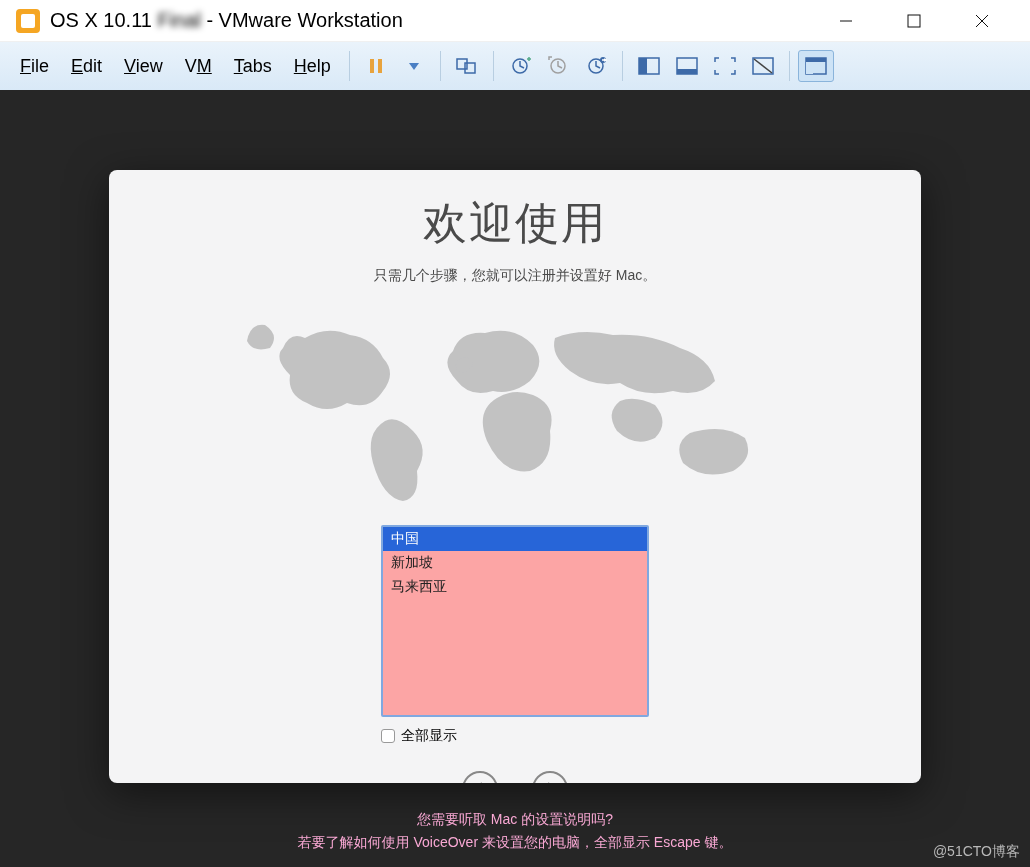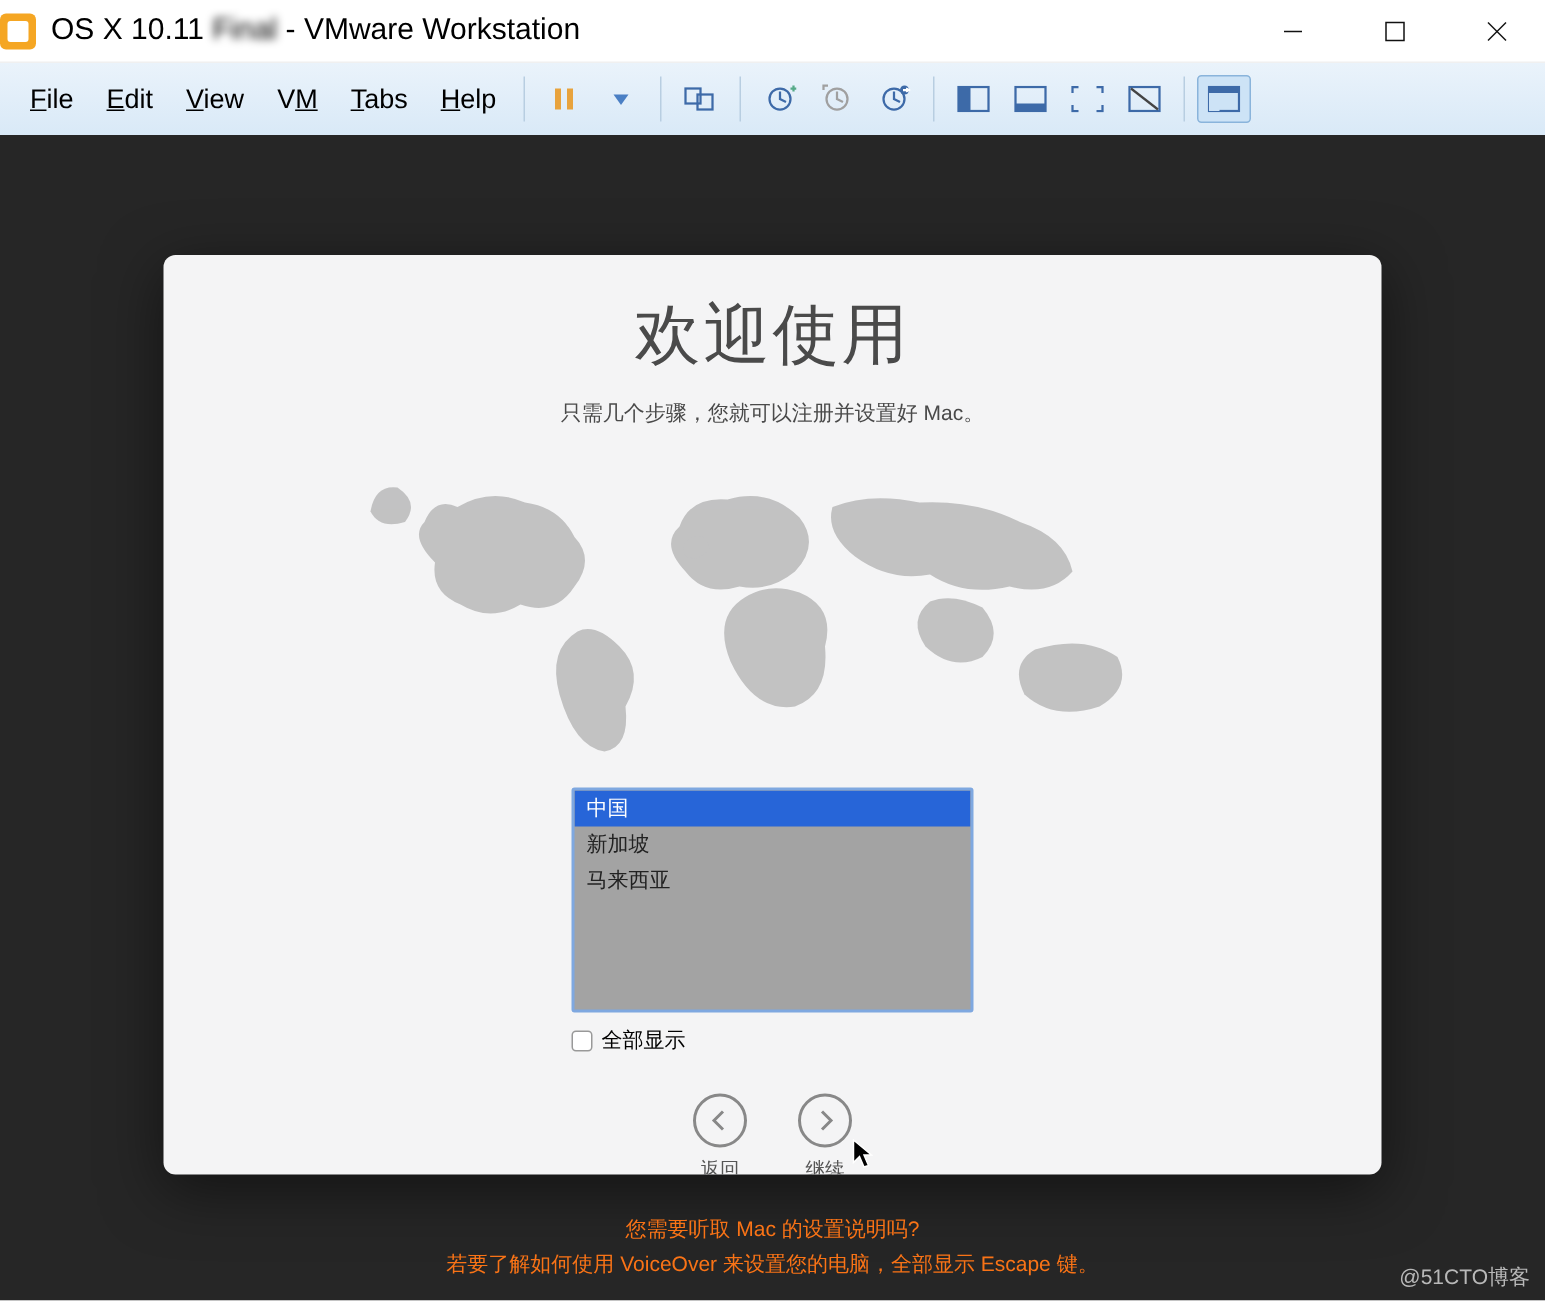--- a/index.html
+++ b/index.html
@@ -1,20 +1,20 @@
 <!DOCTYPE html>
 <html><head>
 <meta charset="utf-8">
 <style>
   * { box-sizing: border-box; }
   html, body { margin: 0; padding: 0; font-family: "Segoe UI", "Microsoft YaHei", Arial, sans-serif; }
   body { width: 1030px; height: 867px; background: #fff; overflow: hidden; position: relative; }
 
   
-  .titlebar { height: 42px; background: #fff; display: flex; align-items: center; padding: 0 0; border-bottom: 1px solid #f0f0f0; }
+  .titlebar { height: 42px; background: #fff; display: flex; align-items: center; padding: 0 16px; border-bottom: 1px solid #f0f0f0; }
   .app-icon { width: 24px; height: 24px; background: #f5a623; border-radius: 4px; margin-right: 10px; position: relative; }
   .app-icon::after { content: ""; position: absolute; top: 5px; left: 5px; right: 5px; bottom: 5px; background: #fff; border-radius: 2px; }
   .title-text { font-size: 20px; color: #000; }
   .blur { filter: blur(3px); display:inline-block; }
   .win-controls { margin-left: auto; display: flex; gap: 28px; padding-right: 12px; }
   .win-btn { width: 40px; height: 30px; display: flex; align-items: center; justify-content: center; cursor: default; }
   .win-btn svg { stroke: #111; stroke-width: 1; fill: none; }
 
   
   .menubar { height: 49px; background: linear-gradient(#eaf3fb, #d9e9f7); border-bottom: 1px solid #9db8d2; display: flex; align-items: center; padding: 0 10px; gap: 2px; }
@@ -26,36 +26,36 @@
   .tool-btn svg { display: block; }
 
   
   .guest { position: absolute; top: 90px; left: 0; right: 0; bottom: 0; background: #262626; }
   .setup-win { position: absolute; top: 80px; left: 109px; width: 812px; height: 613px; background: #f4f4f5; border-radius: 8px; box-shadow: 0 10px 40px rgba(0,0,0,0.5); overflow: hidden; }
   .setup-title { text-align: center; font-size: 44px; font-weight: 300; color: #4a4a4a; margin-top: 24px; letter-spacing: 2px; }
   .setup-sub { text-align: center; font-size: 14px; color: #4a4a4a; margin-top: 14px; }
 
   .worldmap { width: 560px; height: 210px; margin: 18px auto 0; display: block; opacity: 0.55; }
 
-  .country-box { width: 268px; height: 150px; margin: 12px auto 0; background: #a3a3a3; border: 2px solid #7fa8e0; border-radius: 2px; overflow: hidden; }
+  .country-box { width: 268px; height: 192px; margin: 12px auto 0; background: #fca5a5; border: 2px solid #7fa8e0; border-radius: 2px; overflow: hidden; }
   .country-row { padding: 3px 8px; font-size: 14px; color: #222; cursor: default; }
   .country-row.selected { background: #2765d8; color: #fff; }
 
   .showall { width: 268px; margin: 10px auto 0; display: flex; align-items: center; gap: 6px; font-size: 14px; color: #000000; }
   .chk { width: 14px; height: 14px; border: 1px solid #999; border-radius: 3px; background: #fff; }
 
   .nav-btns { display: flex; justify-content: center; gap: 34px; margin-top: 26px; }
   .nav-btn { text-align: center; cursor: default; }
   .nav-circle { width: 36px; height: 36px; border: 2px solid #888; border-radius: 50%; display: flex; align-items: center; justify-content: center; margin: 0 auto 6px; }
   .nav-circle svg { stroke: #888; stroke-width: 2; fill: none; }
   .nav-label { font-size: 13px; color: #555; }
 
   .cursor-arrow { position: absolute; width: 14px; height: 20px; }
 
-  .footer-help { position: absolute; bottom: 14px; left: 0; right: 0; text-align: center; color: #f97316; font-size: 14px; line-height: 1.6; }
+  .footer-help { position: absolute; bottom: 14px; left: 0; right: 0; text-align: center; color: #f9a8d4; font-size: 14px; line-height: 1.6; }
 
   .watermark { position: absolute; bottom: 6px; right: 10px; font-size: 14px; color: #b8b8b8; }
 </style>
 </head>
 <body>
 
 <div class="titlebar">
   <div class="app-icon"></div>
   <div class="title-text">
     <span>OS X 10.11</span>

